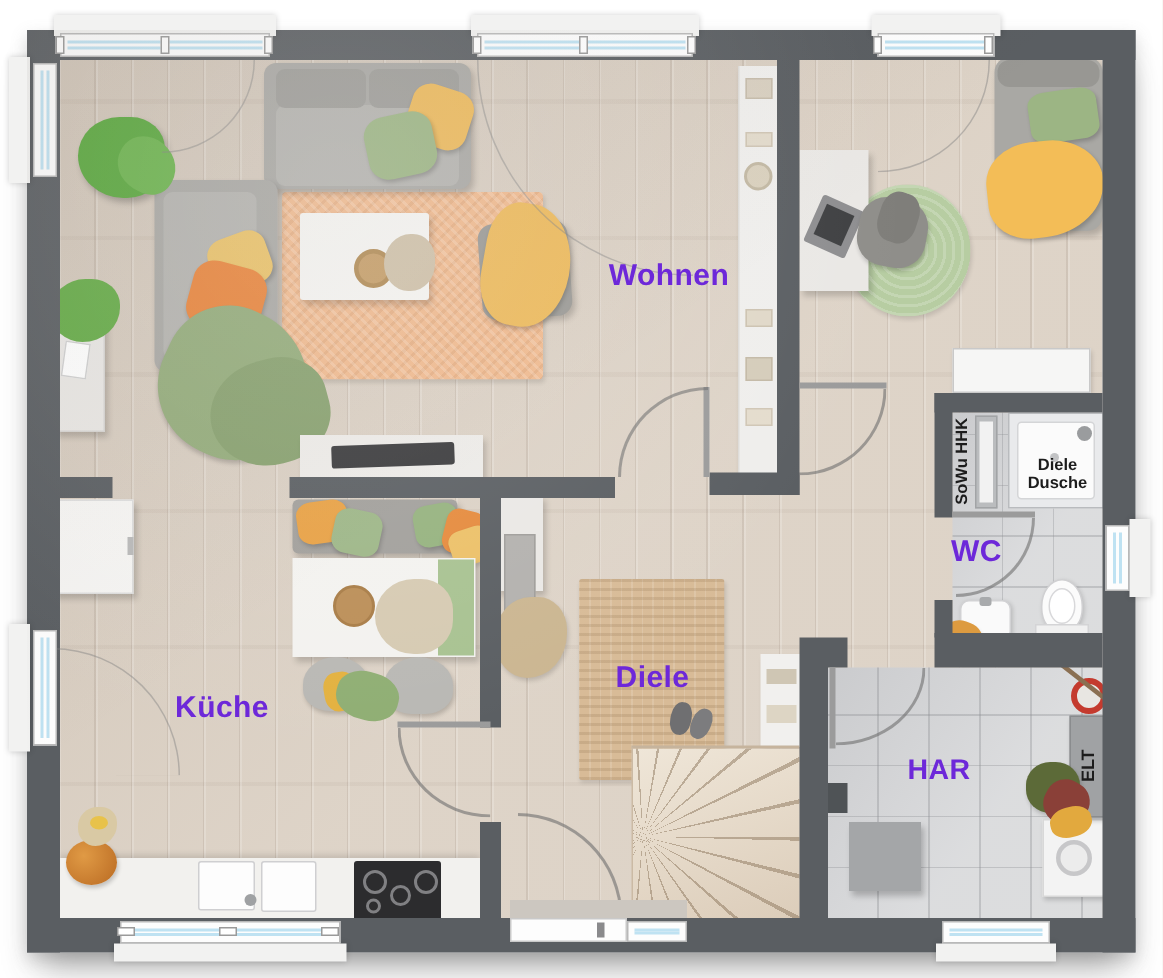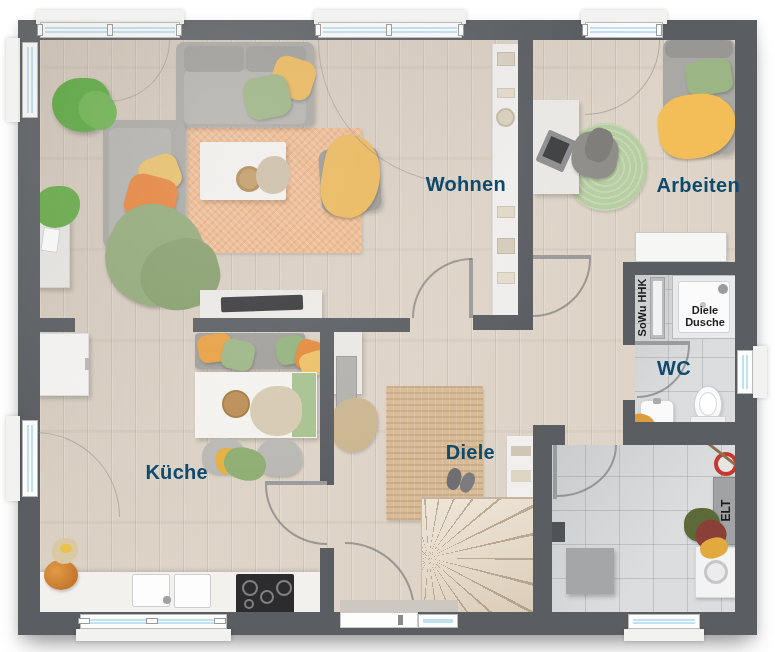--- a/index.html
+++ b/index.html
@@ -39,21 +39,21 @@
   .warc{border:0 solid rgba(130,130,130,.45);background:transparent;}
   .win-h{background:#fdfdfd;border:1px solid #b9b9b9;}
   .win-h i{position:absolute;left:4px;right:4px;top:4px;bottom:4px;display:block;
            border-top:2px solid var(--c-glass,#bfe2f2);border-bottom:2px solid var(--c-glass,#bfe2f2);}
   .win-v{background:#fdfdfd;border:1px solid #b9b9b9;}
   .win-v i{position:absolute;left:4px;right:4px;top:4px;bottom:4px;display:block;
            border-left:2px solid var(--c-glass,#bfe2f2);border-right:2px solid var(--c-glass,#bfe2f2);}
   .sill{background:#f2f2f1;box-shadow:0 0 4px rgba(0,0,0,.18);}
   .tick{width:6px;height:12px;background:#fff;border:1px solid #9a9a9a;}
   .tickh{width:12px;height:6px;background:#fff;border:1px solid #9a9a9a;}
-  .lbl{font-weight:700;color:#0c4a6e;font-size:20px;line-height:24px;text-align:right;letter-spacing:.3px;}
+  .lbl{font-weight:700;color:#6d28d9;font-size:20px;line-height:24px;text-align:center;letter-spacing:.3px;}
   .lbl-sm{font-weight:700;color:#1c1c1c;font-size:11px;line-height:11.5px;text-align:center;}
   .stairs{background:linear-gradient(160deg,#efe6d8,#dccdba);
     background-image:repeating-conic-gradient(from 195deg at 6% 52%, transparent 0deg 12deg, rgba(140,118,92,.5) 12deg 13.5deg),
                      linear-gradient(160deg,#efe6d8,#dccdba);
     border-top:2px solid #c6b49d;border-left:1px solid #cbbaa4;}
   .light{background:radial-gradient(circle at 28% 18%, rgba(255,255,255,.16), transparent 52%),
                     linear-gradient(145deg, rgba(80,70,60,.08), transparent 45%);pointer-events:none;}
 </style>
 </head>
 <body>
@@ -259,22 +259,22 @@
   <div style="left:340px;top:600px;width:118px;height:12px;background:#ccc7c0;"></div>
   <div style="left:340px;top:612px;width:78px;height:16px;background:#fdfdfd;border:1px solid #c9c9c9;"></div>
   <div style="left:398px;top:615px;width:5px;height:10px;background:#8a8a8c;"></div>
   <div class="win-h" style="left:418px;top:614px;width:40px;height:14px;">
         <i></i>
       </div>
 
   <div class="light" style="left:18px;top:20px;width:739px;height:615px;"></div>
 
   <div class="lbl" style="left:386px;top:172px;width:120px;">Wohnen</div>
-  <div class="lbl" style="left:620px;top:173px;width:120px;">Arbeiten</div>
   <div class="lbl" style="left:88px;top:460px;width:120px;">Küche</div>
   <div class="lbl" style="left:375px;top:440px;width:120px;">Diele</div>
   <div class="lbl" style="left:611px;top:356px;width:80px;">WC</div>
+  <div class="lbl" style="left:566px;top:502px;width:120px;font-size:19px;">HAR</div>
   <div class="lbl-sm" style="left:681px;top:305px;width:48px;">Diele Dusche</div>
   <div class="lbl-sm" style="left:608px;top:301px;width:70px;height:13px;transform:rotate(-90deg);white-space:nowrap;">SoWu HHK</div>
   <div class="lbl-sm" style="left:707px;top:504px;width:40px;height:13px;font-size:12px;transform:rotate(-90deg);white-space:nowrap;">ELT</div>
 
  </div>
 </div>
 
 </body></html>

